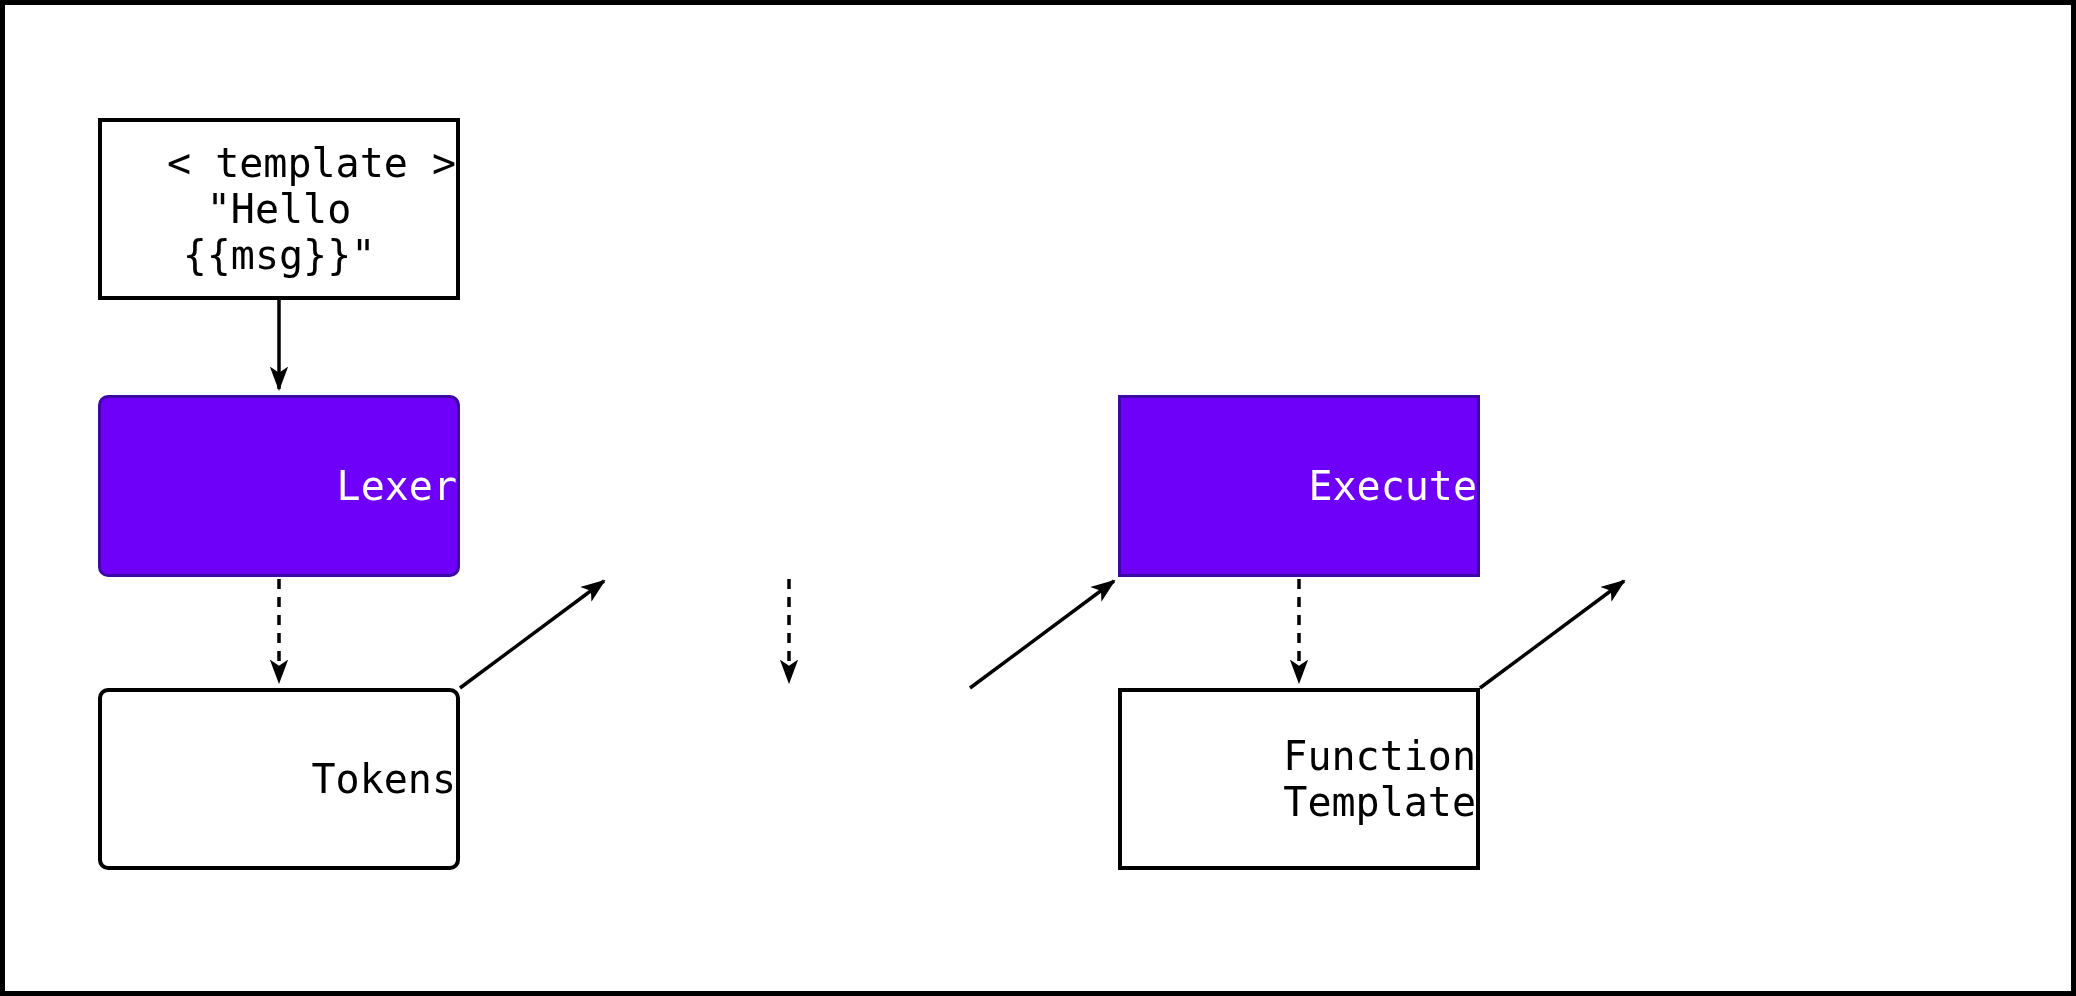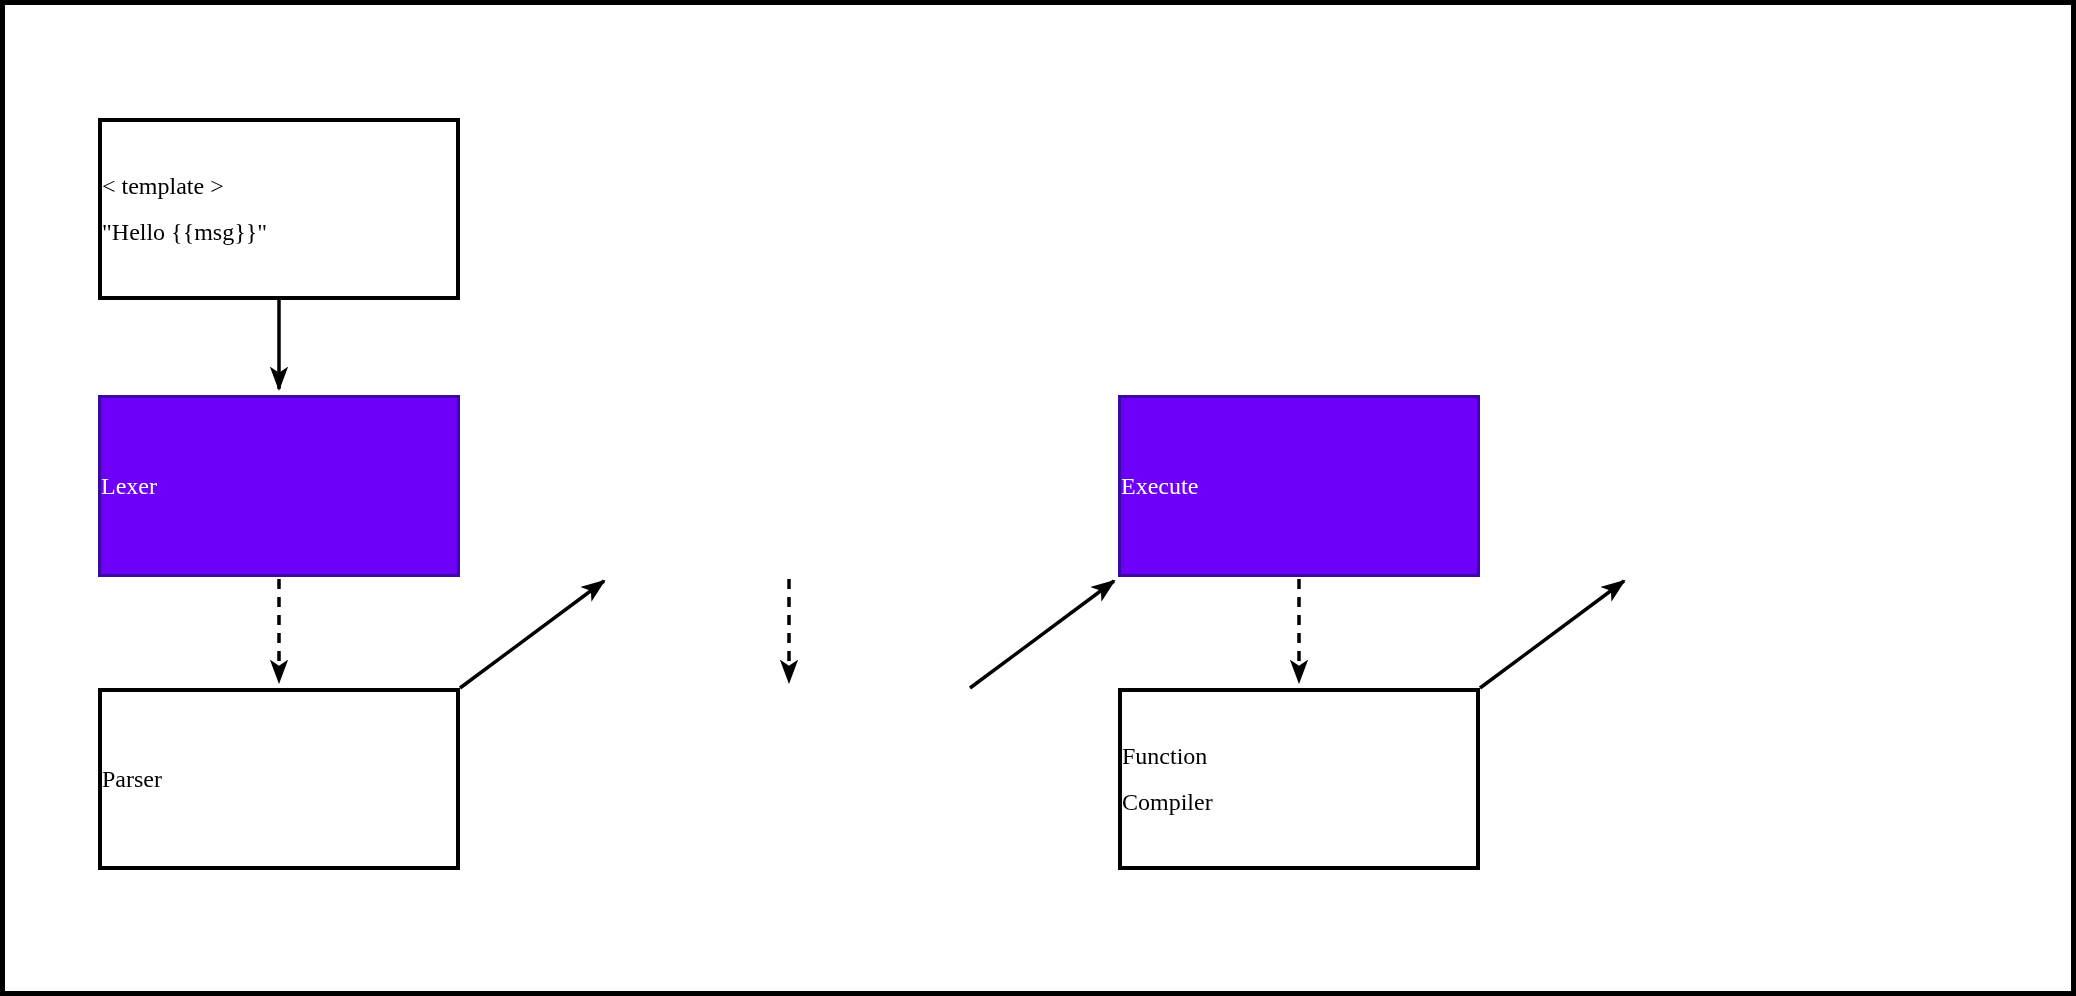--- a/index.html
+++ b/index.html
@@ -34,26 +34,25 @@
     stroke: var(--edge-color, #000000);
     stroke-width: 3.5;
     stroke-dasharray: 10 8;
     fill: none;
   }
   .node {
     position: absolute;
     box-sizing: border-box;
     display: flex;
     flex-direction: column;
-    align-items: flex-start;
+    align-items: flex-end;
     justify-content: center;
     text-align: center;
-    font-size: 24px;
+    font-size: 40px;
     line-height: 46px;
-    font-family: Liberation Serif, serif;
   }
   .node-stage {
     width: 362px;
     height: 182px;
     top: 390px;
     background: var(--stage-fill, #6e00fa);
     border: 3px solid var(--stage-border, #3b0aa5);
     color: var(--stage-text, #ffffff);
   }
   .node-artifact {
@@ -66,21 +65,21 @@
   }
   .node-input {
     left: 93px;
     top: 113px;
     width: 362px;
     height: 182px;
     background: var(--artifact-fill, #ffffff);
     border: 4px solid var(--artifact-border, #000000);
     color: var(--artifact-text, #000000);
   }
-  .pos-col1 { left: 93px; }
+  .pos-col1 { left: 93px; border-radius: 10px; }
   .pos-col2 { left: 603px; }
   .pos-col3 { left: 1113px; }
   .pos-col4 { left: 1623px; }
 </style>
 </head>
 <body>
 
 <div class="canvas">
 
   <svg class="edges-layer" viewBox="0 0 2076 996" xmlns="http://www.w3.org/2000/svg">
@@ -107,22 +106,22 @@
     <div>Lexer</div>
   </div>
 
 
   <div class="node node-stage pos-col3">
     <div>Execute</div>
   </div>
 
 
   <div class="node node-artifact pos-col1">
-    <div>Parser</div>
+    <div>Tokens</div>
   </div>
 
 
   <div class="node node-artifact pos-col3">
     <div>Function</div>
-    <div>Compiler</div>
+    <div>Template</div>
   </div>
 
 </div>
 
 </body></html>

